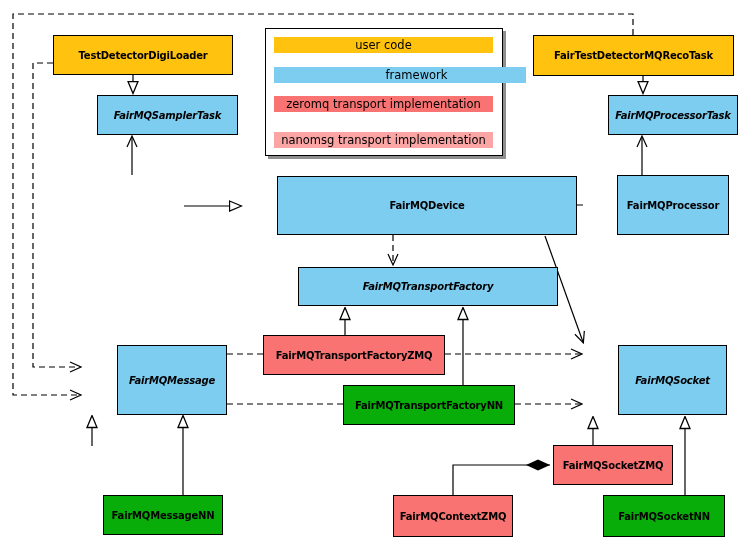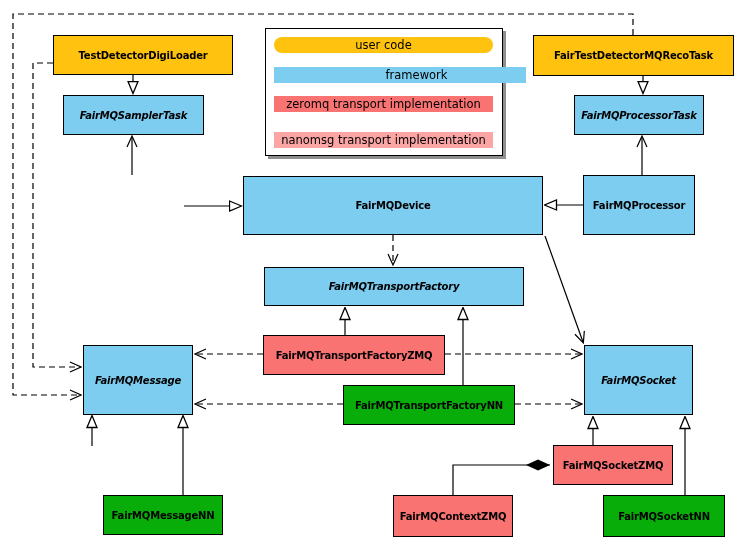--- a/index.html
+++ b/index.html
@@ -9,34 +9,34 @@
   }
   svg.wires { position:absolute; left:0; top:0; width:748px; height:549px; }
   .node {
     position:absolute; box-sizing:border-box; border:1.5px solid #000;
     display:flex; align-items:center; justify-content:center; text-align:center;
     font-weight:bold; font-size:10px; letter-spacing:-0.2px; color:#000;
     white-space:nowrap; line-height:1.1;
   }
   .abstract { font-style:italic; }
   .user-code { background:#FFC20E; }
-  .framework { background:#7DCDF1; }
+  .framework { background:#7DCDF1;margin-left:34px; }
   .zeromq    { background:#F97373; }
   .nanomsg   { background:#09AD09; }
   #legend {
     position:absolute; left:265px; top:28px; width:238px; height:128px;
     box-sizing:border-box; background:#fff; border:1.5px solid #000;
     box-shadow:3px 3px 0 #8f8f8f;
   }
   .legend-row {
     position:absolute; left:8px; width:219px; height:16px;
     display:flex; align-items:center; justify-content:center;
     font-size:11.5px; font-weight:normal; color:#000; white-space:nowrap;
   }
-  .legend-row.r0 { top:8px;  background:#FFC20E;border-radius:8px; }
+  .legend-row.r0 { top:8px;  background:#FFC20E; }
   .legend-row.r1 { top:38px; background:#7DCDF1;padding-left:33px; }
   .legend-row.r2 { top:67px; background:#F97373; }
   .legend-row.r3 { top:103px; background:#fca5a5; }
 </style>
 </head>
 <body>
 
 <div id="canvas">
 
   <svg class="wires" viewBox="0 0 748 549">

